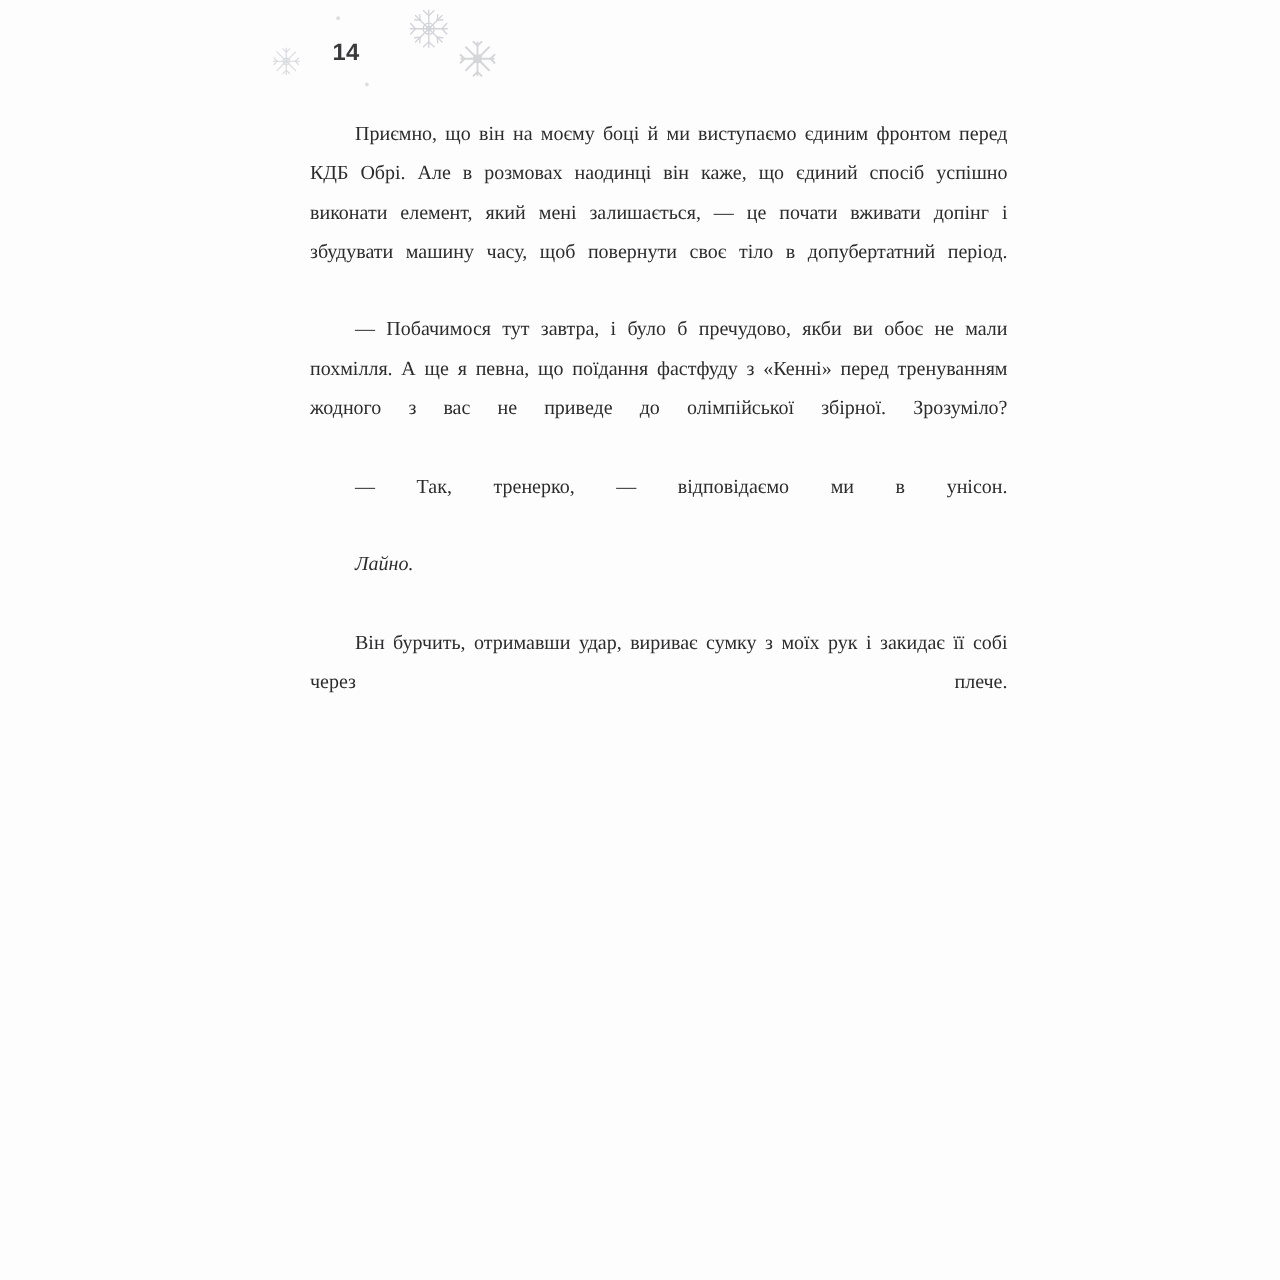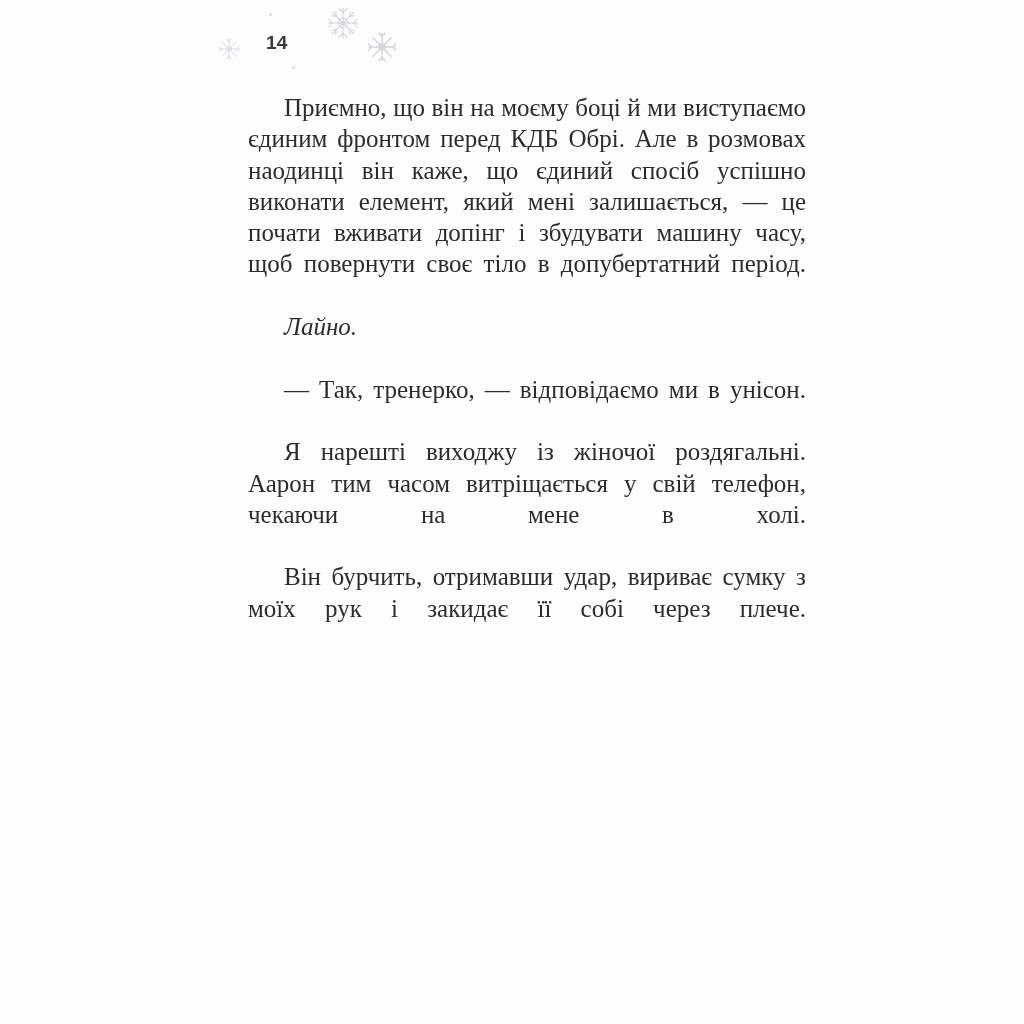--- a/index.html
+++ b/index.html
@@ -68,21 +68,21 @@
     left: 248px;
     top: 92px;
     width: 558px;
   }
 
   p.para {
     margin: 0;
     text-align: justify;
     text-justify: inter-word;
     text-indent: 36px;
-    font-size: 25px;
+    font-size: 16px;
     line-height: 31.3px;
     color: #2c2c2e;
     hyphens: manual;
     word-spacing: -0.2px;
     -webkit-font-smoothing: antialiased;
   }
 
   p.para.italic {
     font-style: italic;
   }
@@ -171,20 +171,20 @@
     </span>
 
     <span class="speck" id="speck-a"></span>
     <span class="speck" id="speck-b"></span>
 
     <div id="folio">14</div>
   </div>
 
   <div id="text-column">
     <p class="para">Приємно, що він на моєму боці й ми виступаємо єдиним фронтом перед КДБ Обрі. Але в розмовах наодинці він каже, що єдиний спосіб успішно виконати елемент, який мені залишається, — це почати вживати допінг і збудувати машину часу, щоб повернути своє тіло в допубертатний період.</p>
+    <p class="para">— Побачимося тут завтра, і було б пречудово, якби ви обоє не мали похмілля. А ще я певна, що поїдання фастфуду з «Кенні» перед тренуванням жодного з вас не приведе до олімпійської збірної. Зрозуміло?</p>
+    <p class="para">— Так, тренерко, — відповідаємо ми в унісон.</p>
     <p class="para italic">Лайно.</p>
-    <p class="para">— Так, тренерко, — відповідаємо ми в унісон.</p>
-    <p class="para">Я нарешті виходжу із жіночої роздягальні. Аарон тим часом витріщається у свій телефон, чекаючи на мене в холі.</p>
     <p class="para">Він бурчить, отримавши удар, вириває сумку з моїх рук і закидає її собі через плече.</p>
 
   </div>
 
 </div>
 
 </body></html>

